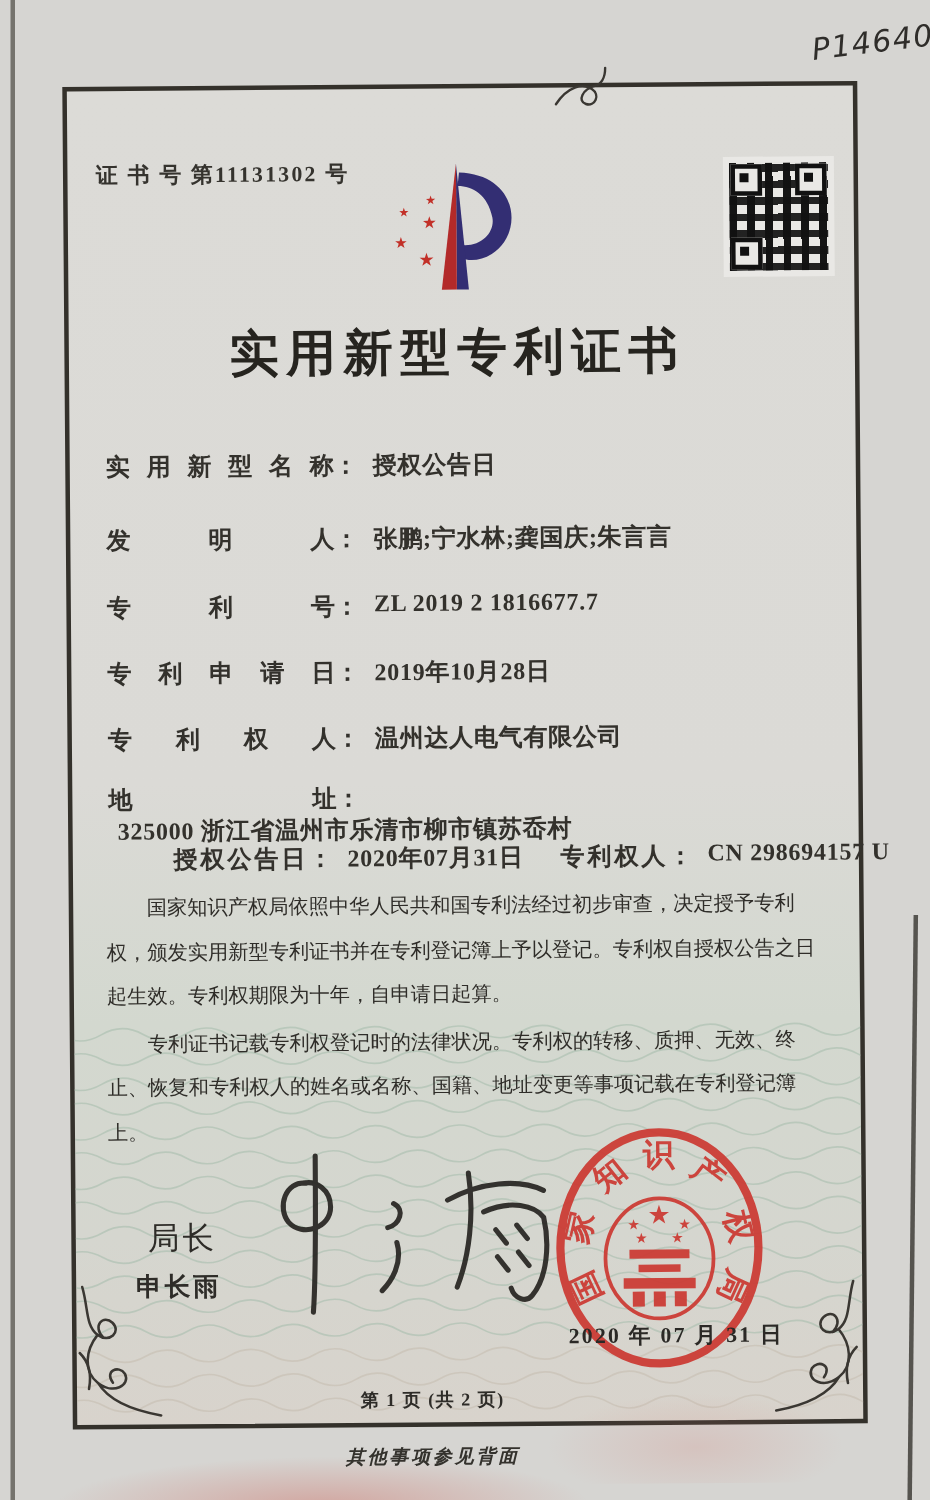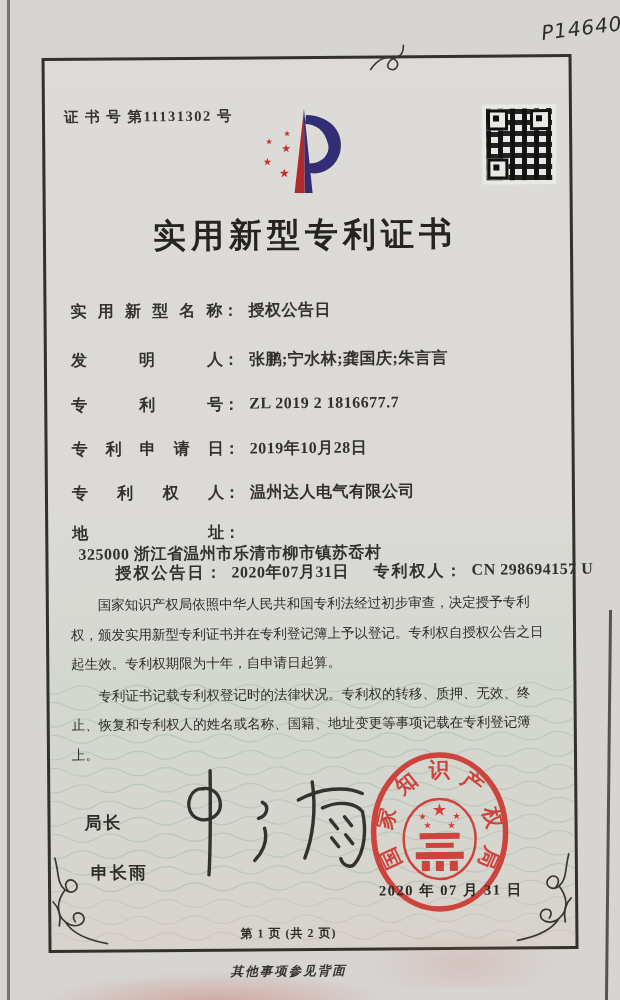--- a/index.html
+++ b/index.html
@@ -45,22 +45,22 @@
   .frow{position:absolute;left:72px;width:480px;font-size:16px;font-weight:600;color:#33312c;}
   .flabel{display:inline-block;width:152px;text-align:justify;text-align-last:justify;vertical-align:top;}
   .fcolon{display:inline-block;vertical-align:top;}
   .fvalue{display:inline-block;margin-left:6px;letter-spacing:.5px;vertical-align:top;}
   .glabel{letter-spacing:2px;margin-left:43px;}
   .gpair2{position:absolute;left:258px;top:0;white-space:nowrap;}
   
   #paras{left:70px;top:589px;width:478px;font-size:13.5px;line-height:29.5px;color:#2f2d29;font-weight:500;}
   #paras p{margin:0 0 2px 0;text-indent:2em;}
   
-  #signer-title{left:82px;top:810px;font-size:17px;font-weight:700;letter-spacing:2px;}
-  #signer-name{left:88px;top:845px;font-size:17px;font-weight:600;letter-spacing:2px;margin-top:15px;}
+  #signer-title{left:96px;top:810px;font-size:21px;font-weight:400;letter-spacing:2px;}
+  #signer-name{left:88px;top:845px;font-size:17px;font-weight:600;letter-spacing:2px;}
   #signature{left:168px;top:764px;width:200px;height:118px;}
   
   #seal{left:362px;top:748px;width:150px;height:170px;opacity:.93;}
   #seal text{font-family:"Liberation Serif",serif;font-weight:700;}
   #seal-date{left:376px;top:882px;font-size:14.5px;font-weight:700;letter-spacing:1.5px;color:#2b2926;}
   
   #pagination{left:200px;top:925px;width:170px;text-align:center;font-size:12px;font-weight:600;letter-spacing:1px;}
   #back-note{left:185px;top:963px;width:200px;text-align:center;font-size:12.5px;font-weight:600;
     font-style:italic;letter-spacing:2px;color:#34322d;}
   .flourish{pointer-events:none;}

